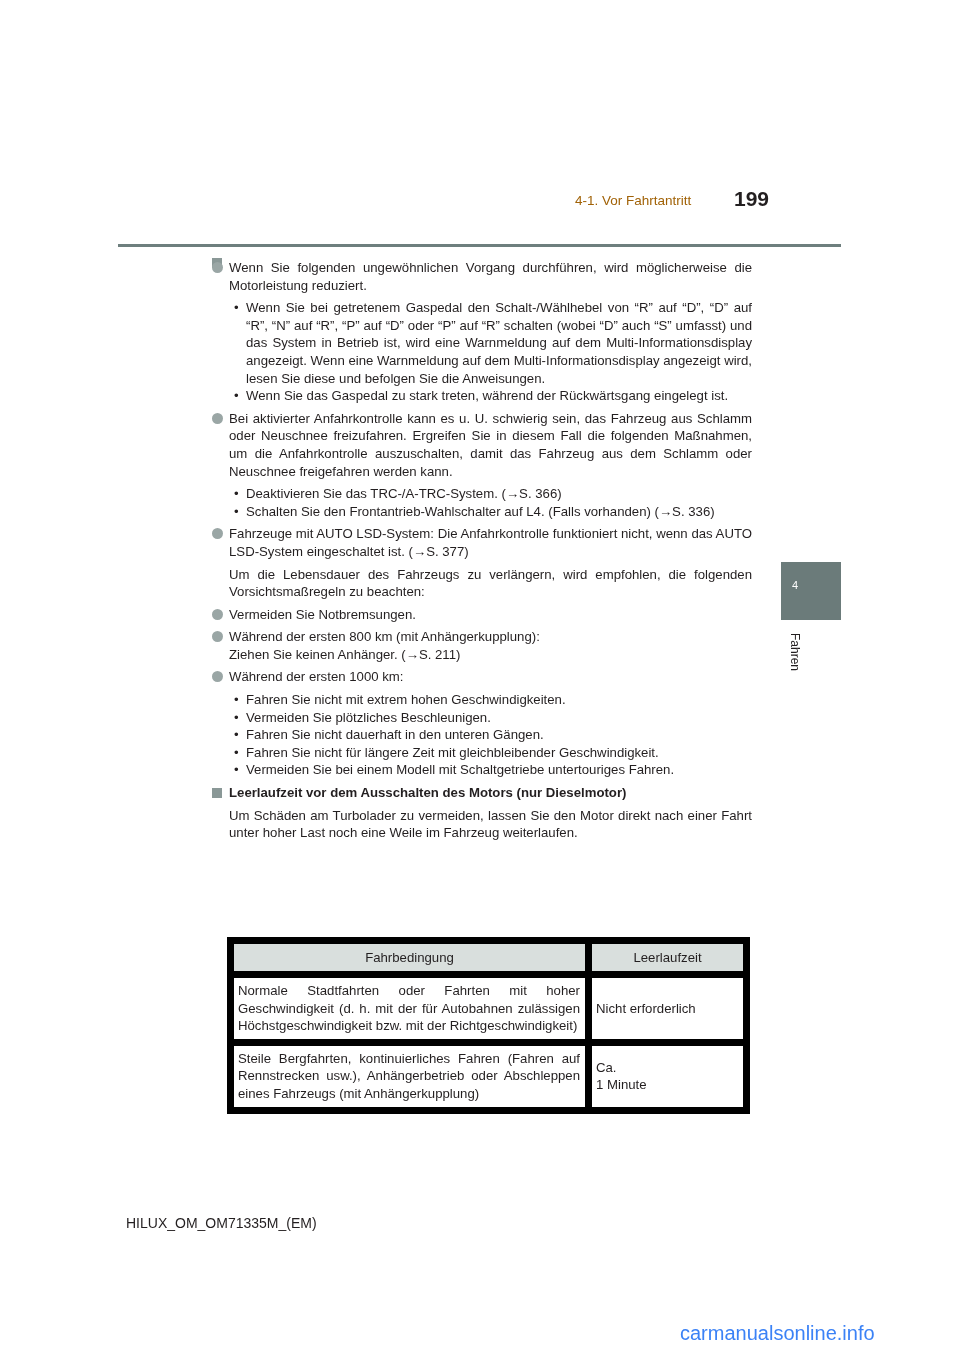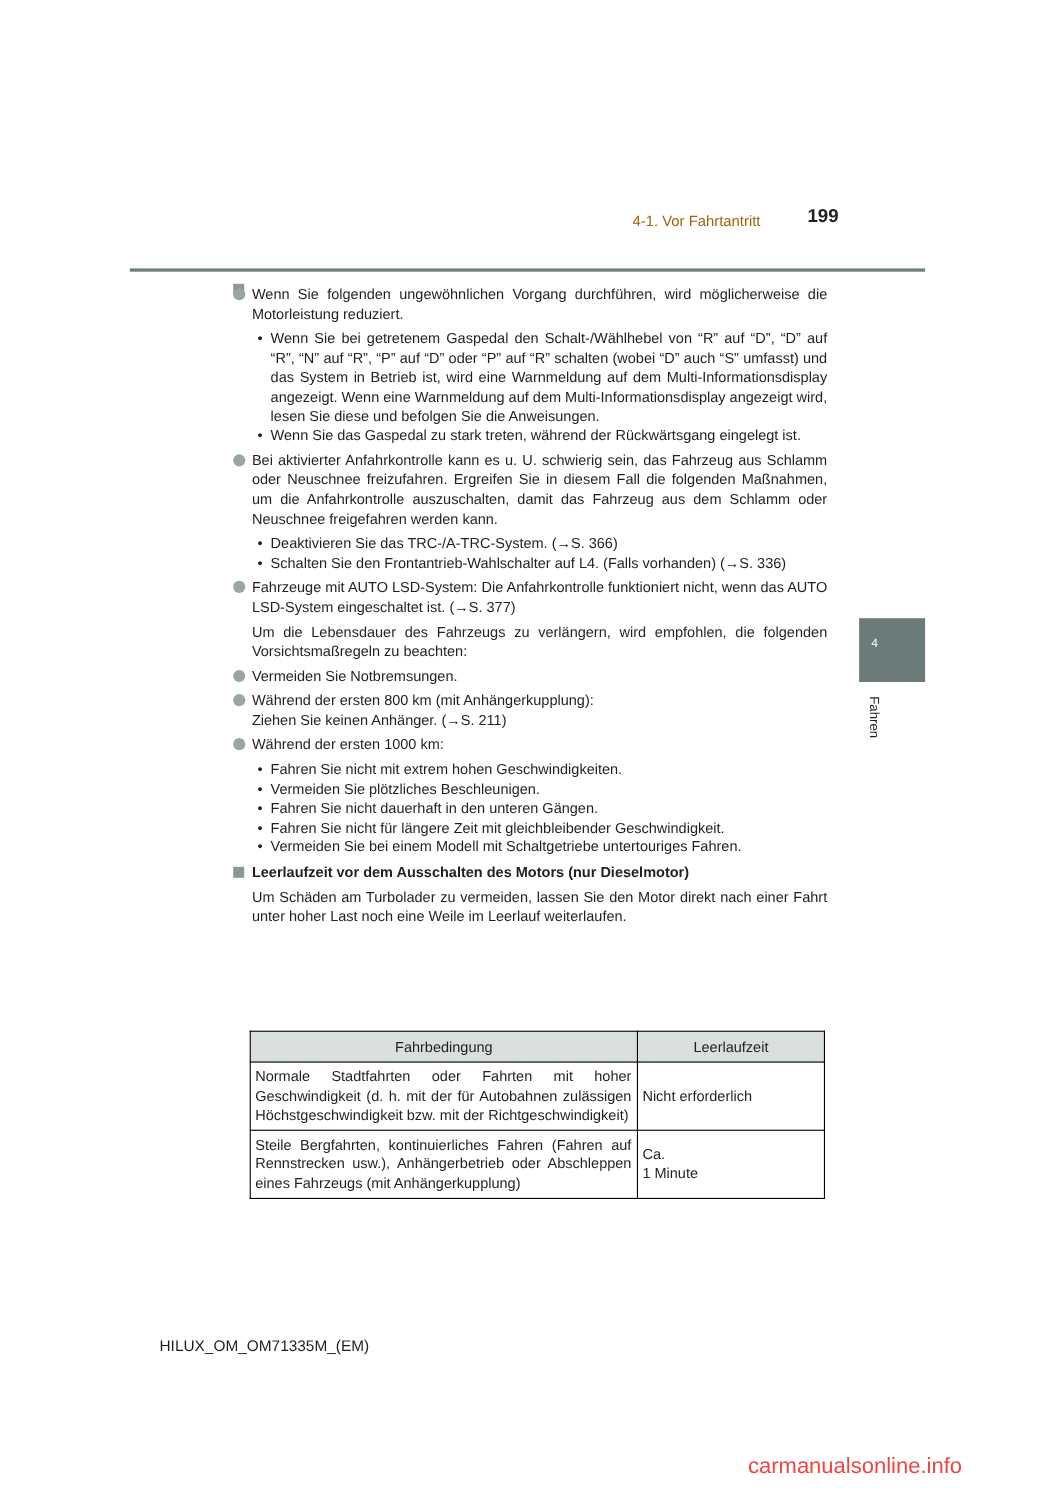--- a/index.html
+++ b/index.html
@@ -1,42 +1,42 @@
 <!DOCTYPE html>
 <html><head>
 <meta charset="utf-8">
 <style>
   html, body { margin:0; padding:0; background:#ffffff; }
   body { width:960px; height:1358px; position:relative; overflow:hidden;
          font-family:"Liberation Sans", sans-serif; color:#231f20; }
   .hdr-title { position:absolute; top:193px; left:575px; font-size:13.5px; color:#a16207; }
-  .hdr-page { position:absolute; top:187px; left:734px; font-size:17px; font-weight:bold; color:#231f20; }
+  .hdr-page { position:absolute; top:187px; left:734px; font-size:21px; font-weight:bold; color:#231f20; }
   .hdr-rule { position:absolute; top:244px; left:118px; width:723px; height:3px; background:#6e7f7e; }
   .side-tab { position:absolute; top:562px; left:781px; width:60px; height:58px; background:#6b7b7a; }
   .side-tab-num { position:absolute; top:17px; left:11px; color:#ffffff; font-size:11px; }
   .side-label { position:absolute; top:633px; left:788px; font-size:12px; color:#231f20;
                 writing-mode:vertical-rl; }
   .content { position:absolute; left:212px; top:254px; width:540px; font-size:13.2px; line-height:17.6px; }
   .sec { position:relative; padding-left:17px; font-weight:bold; margin-bottom:5px; }
   .sec .sq { position:absolute; left:0; top:4px; width:10px; height:10px; background:#8a9897; }
   .para { padding-left:17px; text-align:justify; margin-bottom:5px; }
   .circ { position:relative; padding-left:17px; text-align:justify; margin-bottom:5px; }
   .circ .dot { position:absolute; left:0; top:3px; width:11px; height:11px; border-radius:50%; background:#9aa6a5; }
   .sub { position:relative; padding-left:34px; text-align:justify; }
   .sub .bul { position:absolute; left:22px; top:0; }
   .subgroup { margin-bottom:5px; }
   table.tbl { position:absolute; left:227px; top:937px; width:523px; border-collapse:collapse;
               font-size:13.2px; line-height:17.6px; }
-  .tbl th, .tbl td { border:1px solid #000000; }
+  .tbl th, .tbl td { border:7px solid #000000; }
   .tbl th { background:#d9dfdd; font-weight:normal; height:25px; text-align:center; }
   .tbl td { padding:4px 5px 4px 4px; vertical-align:middle; }
   .tbl td.c1 { width:342px; text-align:justify; }
   .tbl td.c2 { text-align:left; }
-  .footer-code { position:absolute; top:1215px; left:145px; font-size:14px; color:#231f20; }
-  .watermark { position:absolute; top:1322px; left:680px; font-size:20px; color:#ef4444; }
+  .footer-code { position:absolute; top:1215px; left:126px; font-size:14px; color:#231f20; }
+  .watermark { position:absolute; top:1322px; left:680px; font-size:20px; color:#3b82f6; }
 </style>
 </head>
 <body>
 
 <div class="hdr-title">4-1. Vor Fahrtantritt</div>
 <div class="hdr-page">199</div>
 <div class="hdr-rule"></div>
 
 <div class="side-tab">
   <span class="side-tab-num">4</span>
@@ -92,21 +92,21 @@
     <div class="sub"><span class="bul">•</span><span>Vermeiden Sie plötzliches Beschleunigen.</span></div>
     <div class="sub"><span class="bul">•</span><span>Fahren Sie nicht dauerhaft in den unteren Gängen.</span></div>
     <div class="sub"><span class="bul">•</span><span>Fahren Sie nicht für längere Zeit mit gleichbleibender Geschwindigkeit.</span></div>
     <div class="sub"><span class="bul">•</span><span>Vermeiden Sie bei einem Modell mit Schaltgetriebe untertouriges Fahren.</span></div>
   </div>
 
   <div class="sec">
     <span class="sq"></span>
     <span>Leerlaufzeit vor dem Ausschalten des Motors (nur Dieselmotor)</span>
   </div>
-  <div class="para">Um Schäden am Turbolader zu vermeiden, lassen Sie den Motor direkt nach einer Fahrt unter hoher Last noch eine Weile im Leerlauf weiterlaufen.</div>
+  <div class="para">Um Schäden am Turbolader zu vermeiden, lassen Sie den Motor direkt nach einer Fahrt unter hoher Last noch eine Weile im Fahrzeug weiterlaufen.</div>
 </div>
 
 <table class="tbl">
   <thead>
     <tr>
       <th>Fahrbedingung</th>
       <th>Leerlaufzeit</th>
     </tr>
   </thead>
   <tbody>

